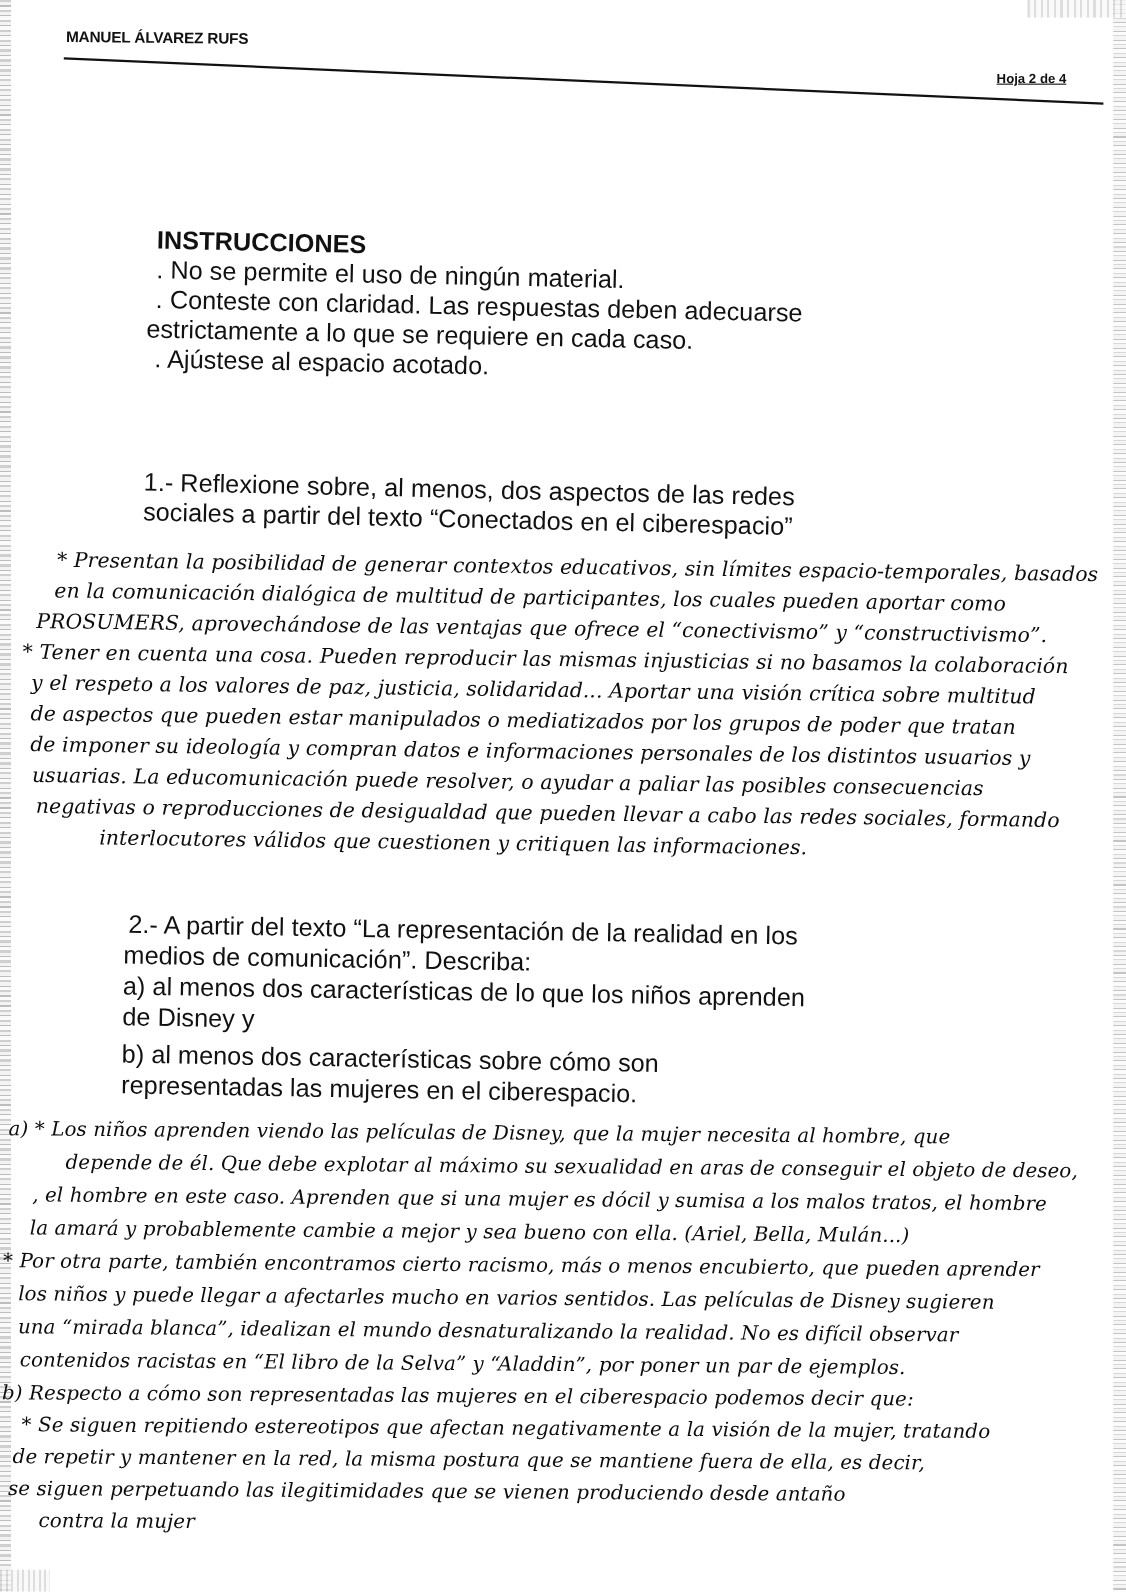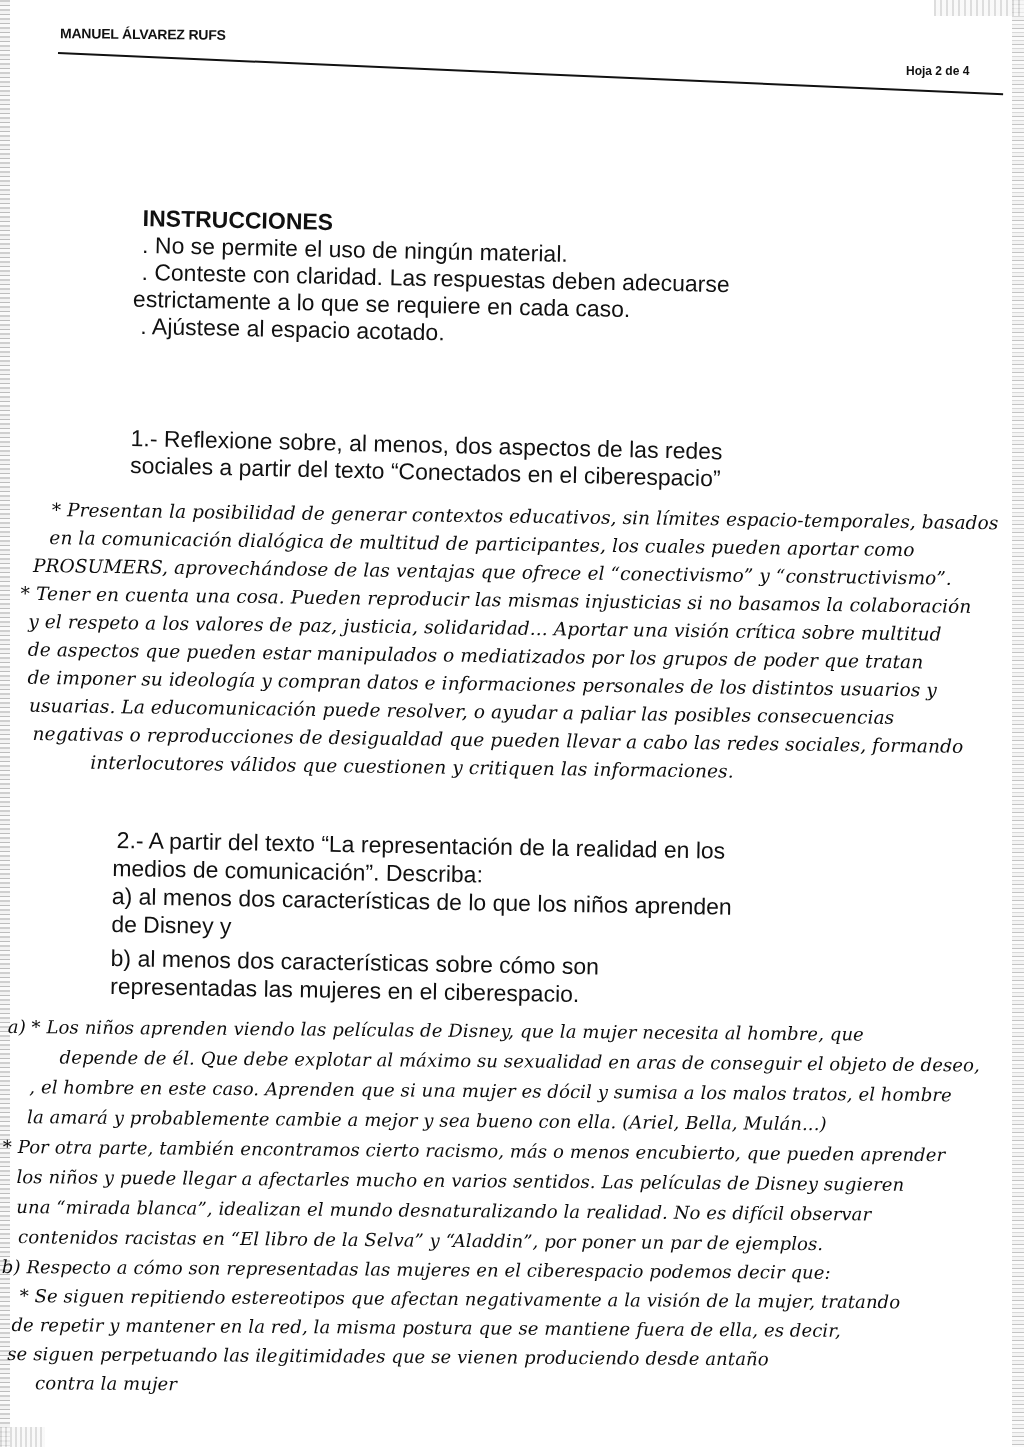--- a/index.html
+++ b/index.html
@@ -29,21 +29,21 @@
       position: absolute; left: 60px; top: 26px;
       font-weight: bold; font-size: 14px; letter-spacing: -0.2px;
       transform: rotate(0.6deg);
     }
     .header-rule {
       position: absolute; left: 58px; top: 52px; width: 946px; height: 2px;
       background: #111; transform-origin: left center; transform: rotate(2.5deg);
     }
     .header-page {
       position: absolute; left: 906px; top: 64px;
-      font-weight: bold; font-size: 12px;
+      font-weight: bold; font-size: 12px; text-decoration: underline;
     }
     .printed {
       position: absolute; font-size: 23px; line-height: 27px; color: #111;
       transform: rotate(1.2deg); transform-origin: left top;
     }
     .printed .title { font-weight: bold; font-size: 23px; }
     .printed p { margin: 0; white-space: nowrap; }
     .hand {
       position: absolute;
       font-family: "DejaVu Serif", serif; font-style: italic;

